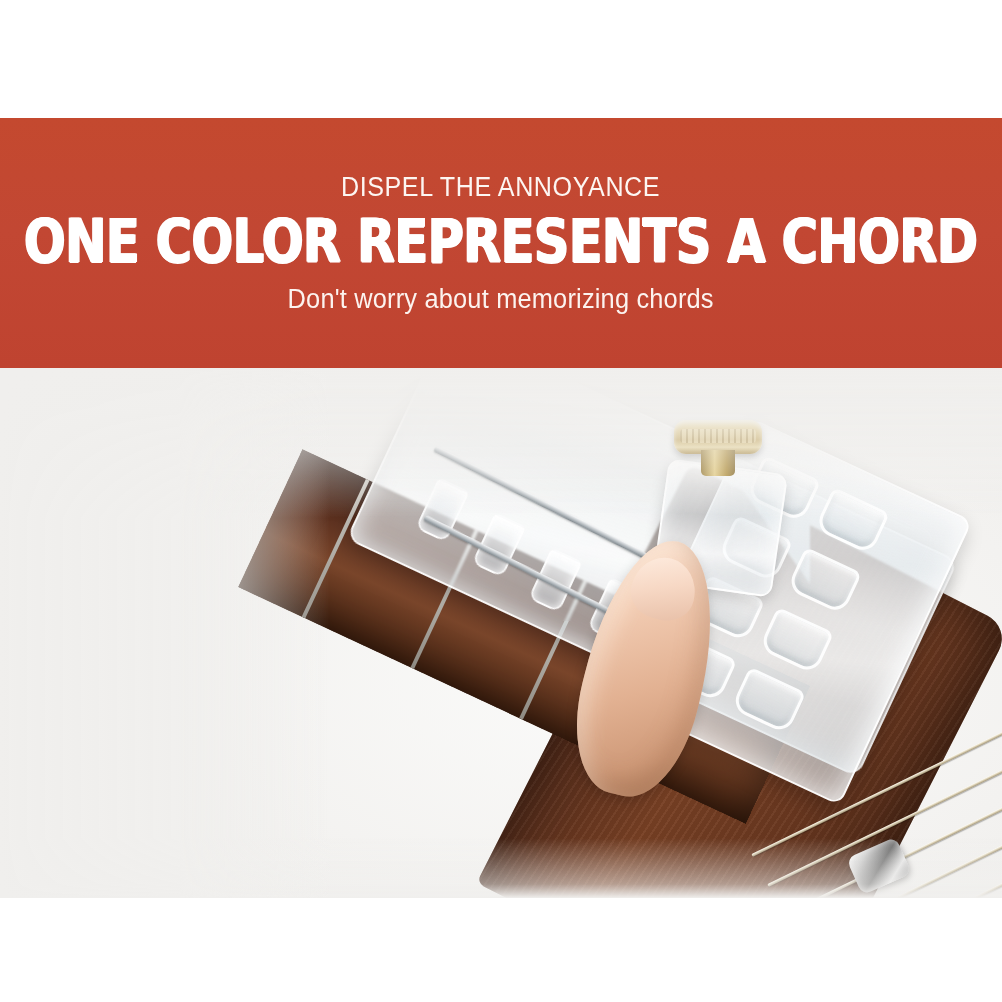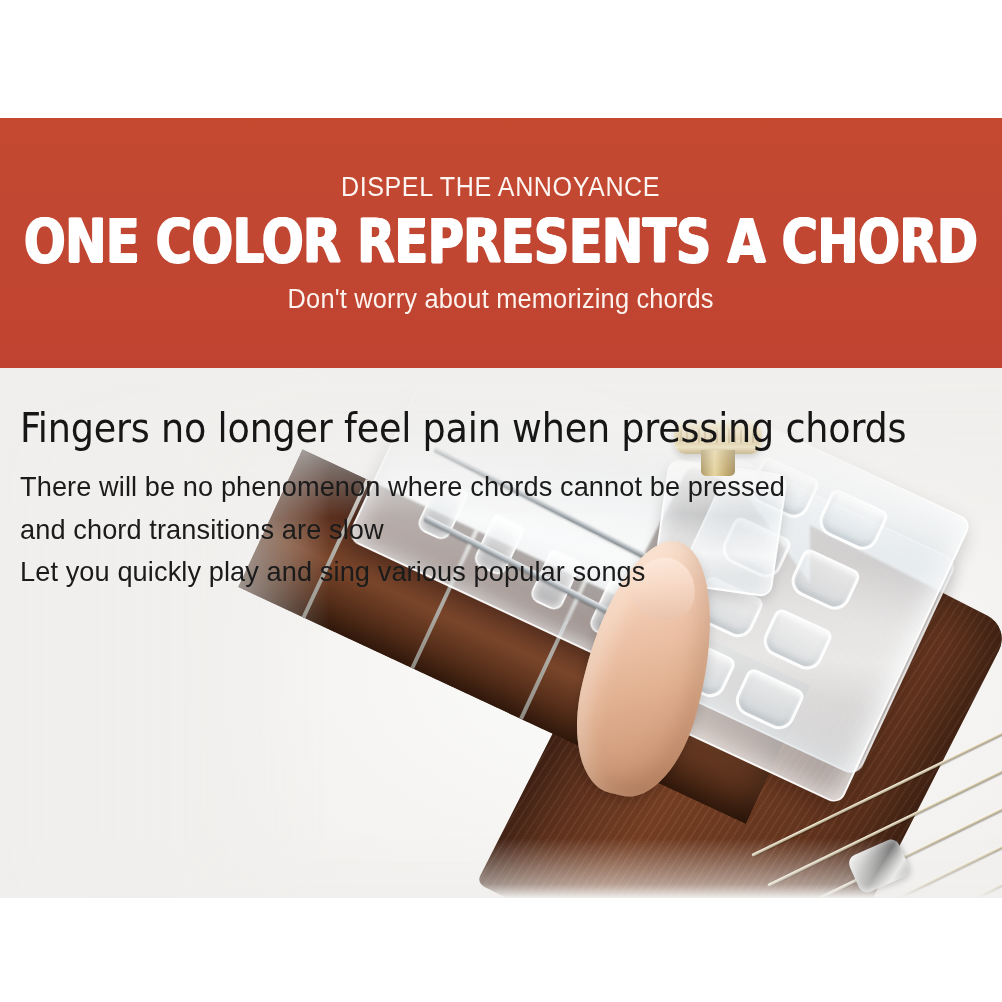--- a/index.html
+++ b/index.html
@@ -420,22 +420,16 @@
 
         <div class="finger" style="left:588px; top:170px; width:118px; height:260px; transform:rotate(14deg);">
           <div class="nail" style="left:24px; top:18px; width:64px; height:62px;"></div>
         </div>
 
       </div>
 
       <div class="photo-fade"></div>
     </div>
 
-    <div class="copy-block">
-      <h2 class="headline">Fingers no longer feel pain when pressing chords</h2>
-      <p class="body-line">There will be no phenomenon where chords cannot be pressed</p>
-      <p class="body-line">and chord transitions are slow</p>
-      <p class="body-line">Let you quickly play and sing various popular songs</p>
-    </div>
   </section>
 
   <div class="bottom-band"></div>
 </div>
 
 </body></html>

